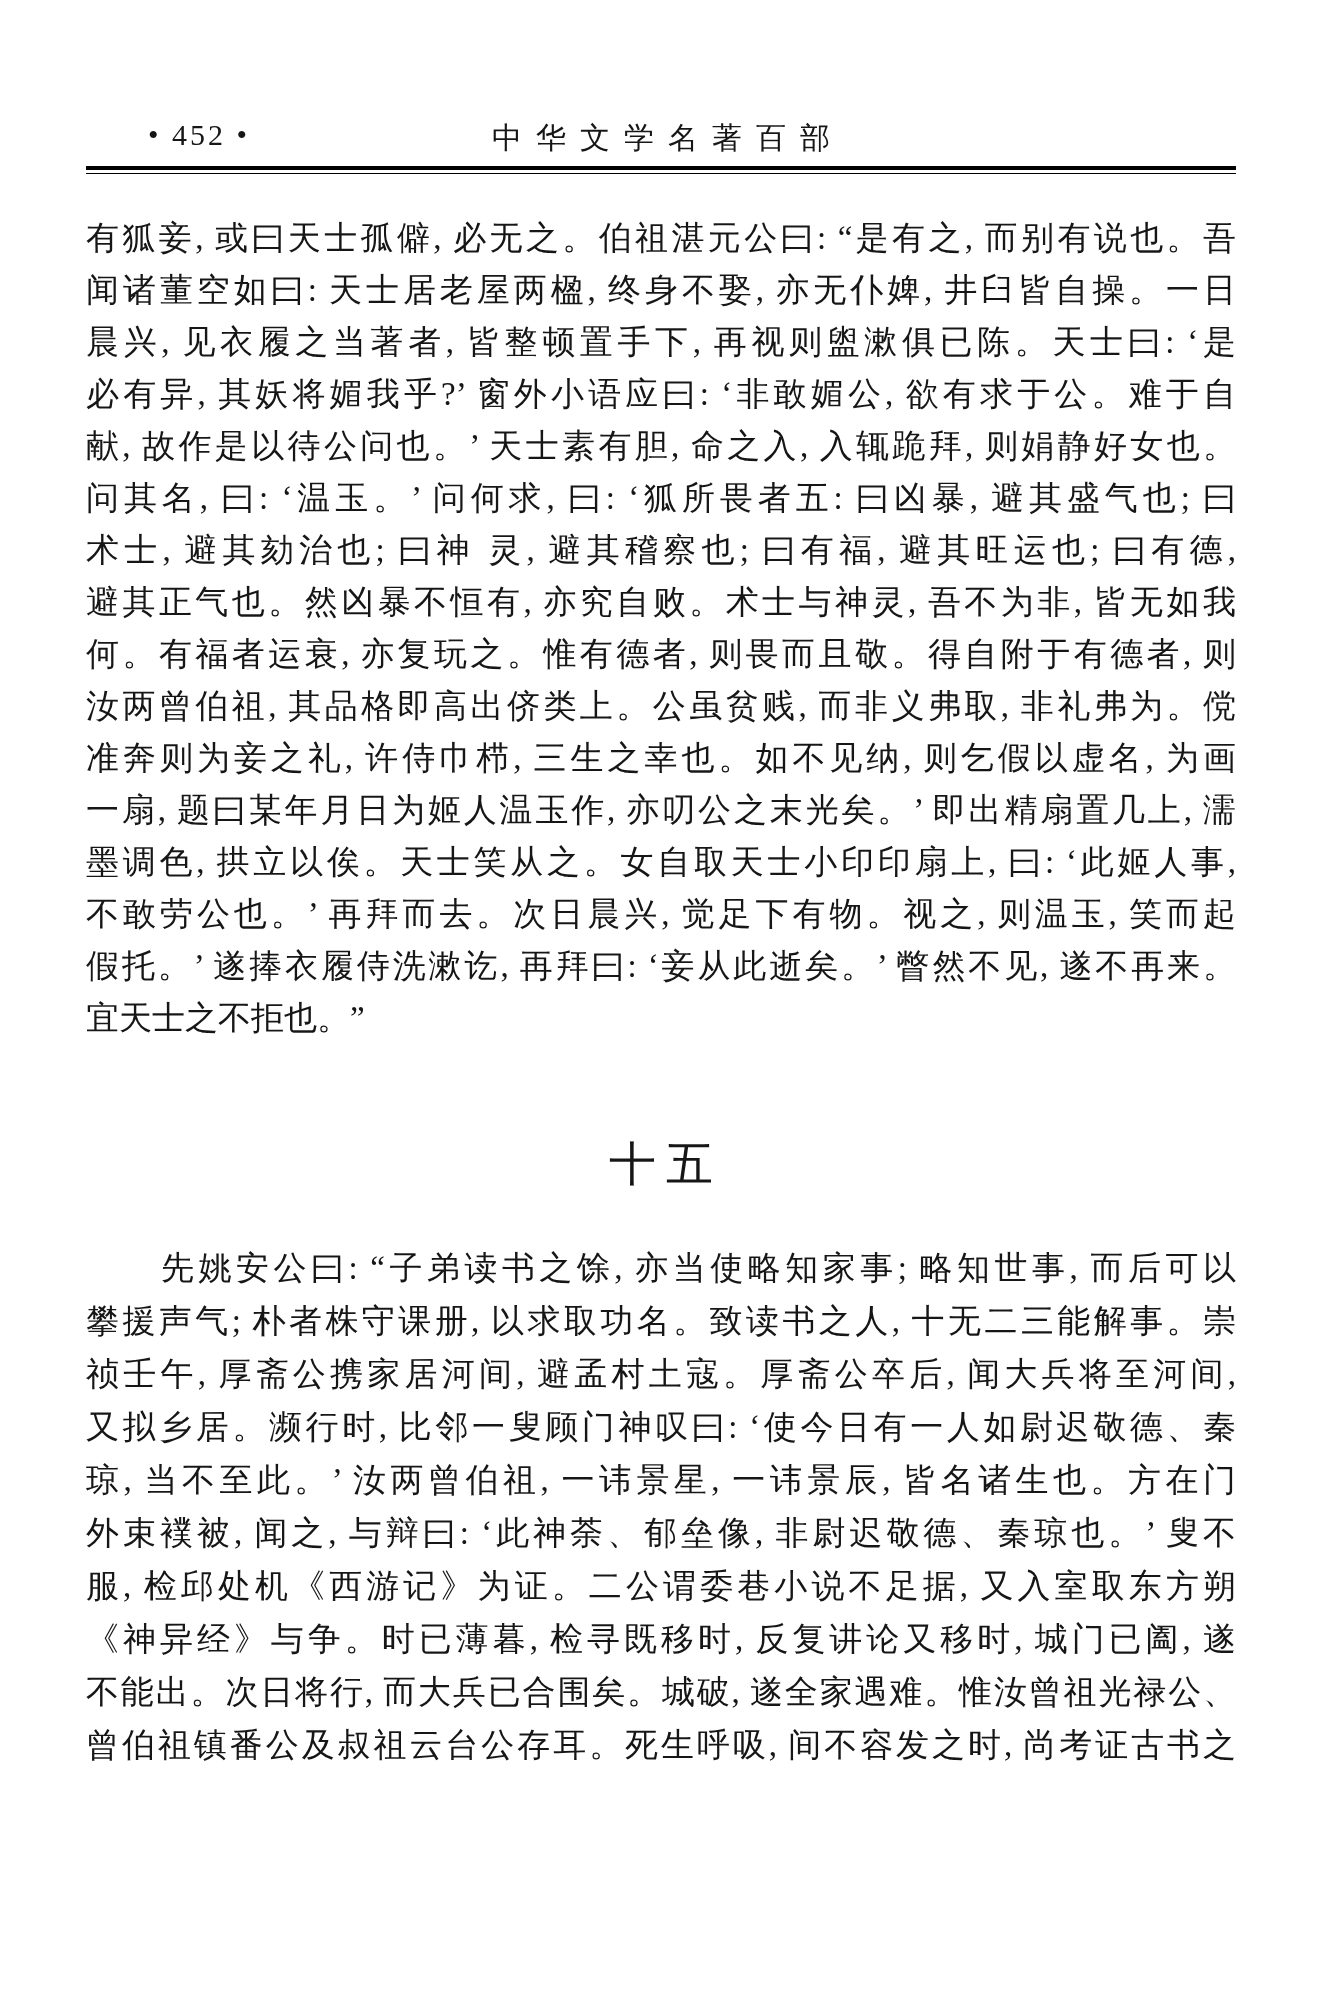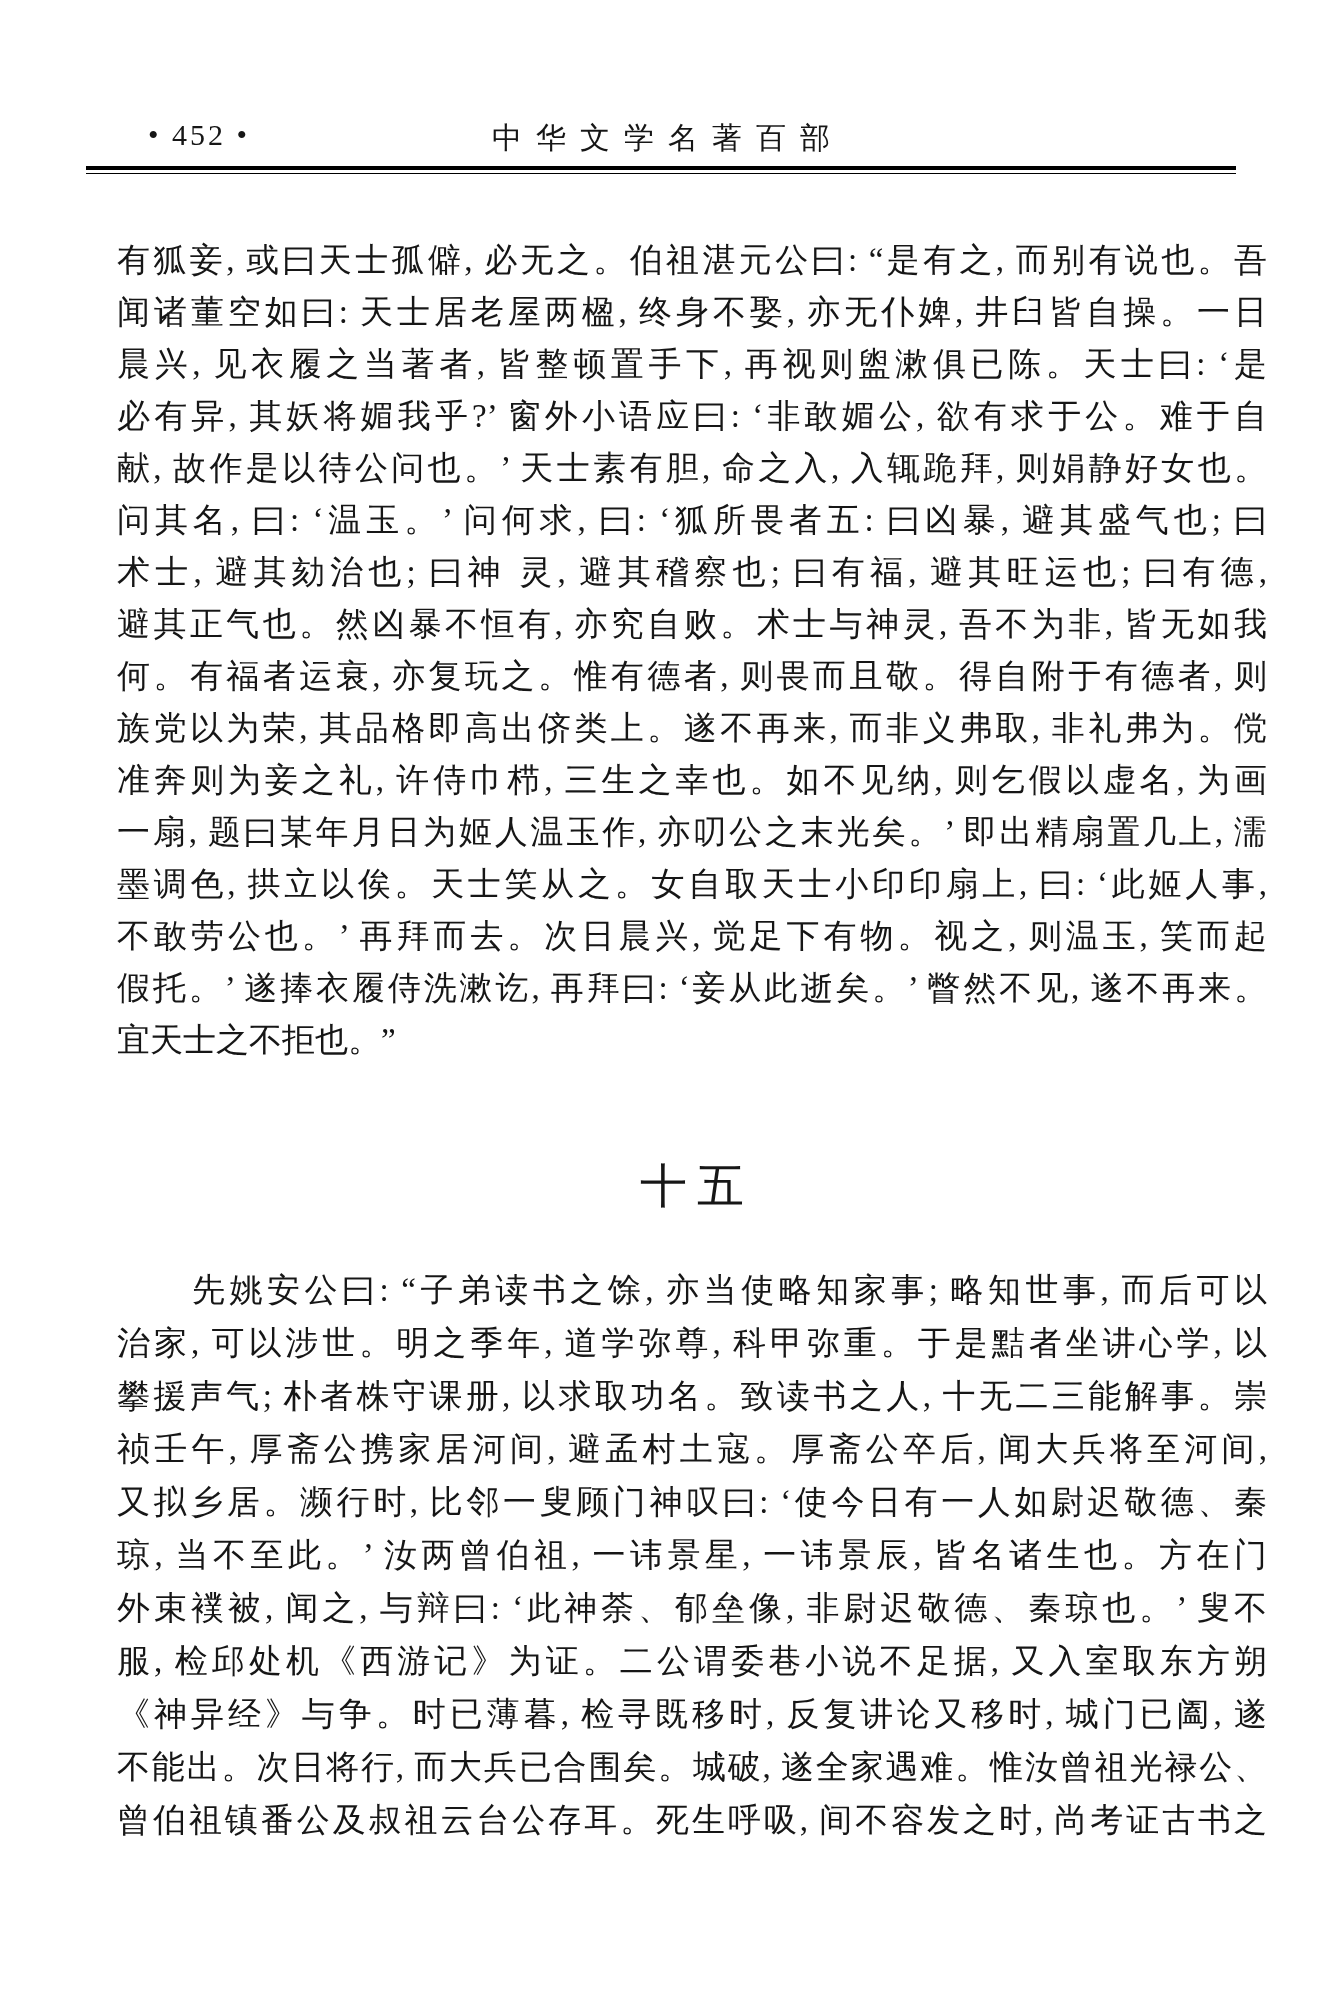--- a/index.html
+++ b/index.html
@@ -26,21 +26,21 @@
   }
   .header-rule {
     position:absolute; left:0; right:0; top:166px;
     border-top:4px solid #000;
   }
   .header-rule::after {
     content:""; display:block; margin-top:3px;
     border-top:1px solid #000;
   }
 
-  .body-text { position:absolute; left:0; top:234px; width:1150px;margin-left:31px; }
+  .body-text { position:absolute; left:0; top:212px; width:1150px; }
   .line {
     font-size:33px; line-height:52px;
     white-space:nowrap;
     text-align:justify; text-align-last:justify;
   }
   .para-two .line { line-height:53px; }
   .line.short { text-align-last:left;font-family:Liberation Serif, serif; }
 
   .section-heading {
     margin:90px 0 48px 0;
@@ -65,34 +65,33 @@
       <section class="para para-one">
         <div class="line">有狐妾, 或曰天士孤僻, 必无之。伯祖湛元公曰: “是有之, 而别有说也。吾</div>
         <div class="line">闻诸董空如曰: 天士居老屋两楹, 终身不娶, 亦无仆婢, 井臼皆自操。一日</div>
         <div class="line">晨兴, 见衣履之当著者, 皆整顿置手下, 再视则盥漱俱已陈。天士曰: ‘是</div>
         <div class="line">必有异, 其妖将媚我乎?’ 窗外小语应曰: ‘非敢媚公, 欲有求于公。难于自</div>
         <div class="line">献, 故作是以待公问也。’ 天士素有胆, 命之入, 入辄跪拜, 则娟静好女也。</div>
         <div class="line">问其名, 曰: ‘温玉。’ 问何求, 曰: ‘狐所畏者五: 曰凶暴, 避其盛气也; 曰</div>
         <div class="line">术士, 避其劾治也; 曰神 灵, 避其稽察也; 曰有福, 避其旺运也; 曰有德,</div>
         <div class="line">避其正气也。然凶暴不恒有, 亦究自败。术士与神灵, 吾不为非, 皆无如我</div>
         <div class="line">何。有福者运衰, 亦复玩之。惟有德者, 则畏而且敬。得自附于有德者, 则</div>
-        <div class="line">族党以为荣, 其品格即高出侪类上。遂不再来, 而非义弗取, 非礼弗为。傥</div>
+        <div class="line">汝两曾伯祖, 其品格即高出侪类上。公虽贫贱, 而非义弗取, 非礼弗为。傥</div>
         <div class="line">准奔则为妾之礼, 许侍巾栉, 三生之幸也。如不见纳, 则乞假以虚名, 为画</div>
         <div class="line">一扇, 题曰某年月日为姬人温玉作, 亦叨公之末光矣。’ 即出精扇置几上, 濡</div>
         <div class="line">墨调色, 拱立以俟。天士笑从之。女自取天士小印印扇上, 曰: ‘此姬人事,</div>
         <div class="line">不敢劳公也。’ 再拜而去。次日晨兴, 觉足下有物。视之, 则温玉, 笑而起</div>
         <div class="line">假托。’ 遂捧衣履侍洗漱讫, 再拜曰: ‘妾从此逝矣。’ 瞥然不见, 遂不再来。</div>
         <div class="line short">宜天士之不拒也。”</div>
       </section>
 
       <h2 class="section-heading">十五</h2>
 
       <section class="para para-two">
         <div class="line">　　先姚安公曰: “子弟读书之馀, 亦当使略知家事; 略知世事, 而后可以</div>
-        <div class="line">治家, 可以涉世。明之季年, 道学弥尊, 科甲弥重。于是黠者坐讲心学, 以</div>
         <div class="line">攀援声气; 朴者株守课册, 以求取功名。致读书之人, 十无二三能解事。崇</div>
         <div class="line">祯壬午, 厚斋公携家居河间, 避孟村土寇。厚斋公卒后, 闻大兵将至河间,</div>
         <div class="line">又拟乡居。濒行时, 比邻一叟顾门神叹曰: ‘使今日有一人如尉迟敬德、秦</div>
         <div class="line">琼, 当不至此。’ 汝两曾伯祖, 一讳景星, 一讳景辰, 皆名诸生也。方在门</div>
         <div class="line">外束襆被, 闻之, 与辩曰: ‘此神荼、郁垒像, 非尉迟敬德、秦琼也。’ 叟不</div>
         <div class="line">服, 检邱处机《西游记》为证。二公谓委巷小说不足据, 又入室取东方朔</div>
         <div class="line">《神异经》与争。时已薄暮, 检寻既移时, 反复讲论又移时, 城门已阖, 遂</div>
         <div class="line">不能出。次日将行, 而大兵已合围矣。城破, 遂全家遇难。惟汝曾祖光禄公、</div>
         <div class="line">曾伯祖镇番公及叔祖云台公存耳。死生呼吸, 间不容发之时, 尚考证古书之</div>
       </section>

